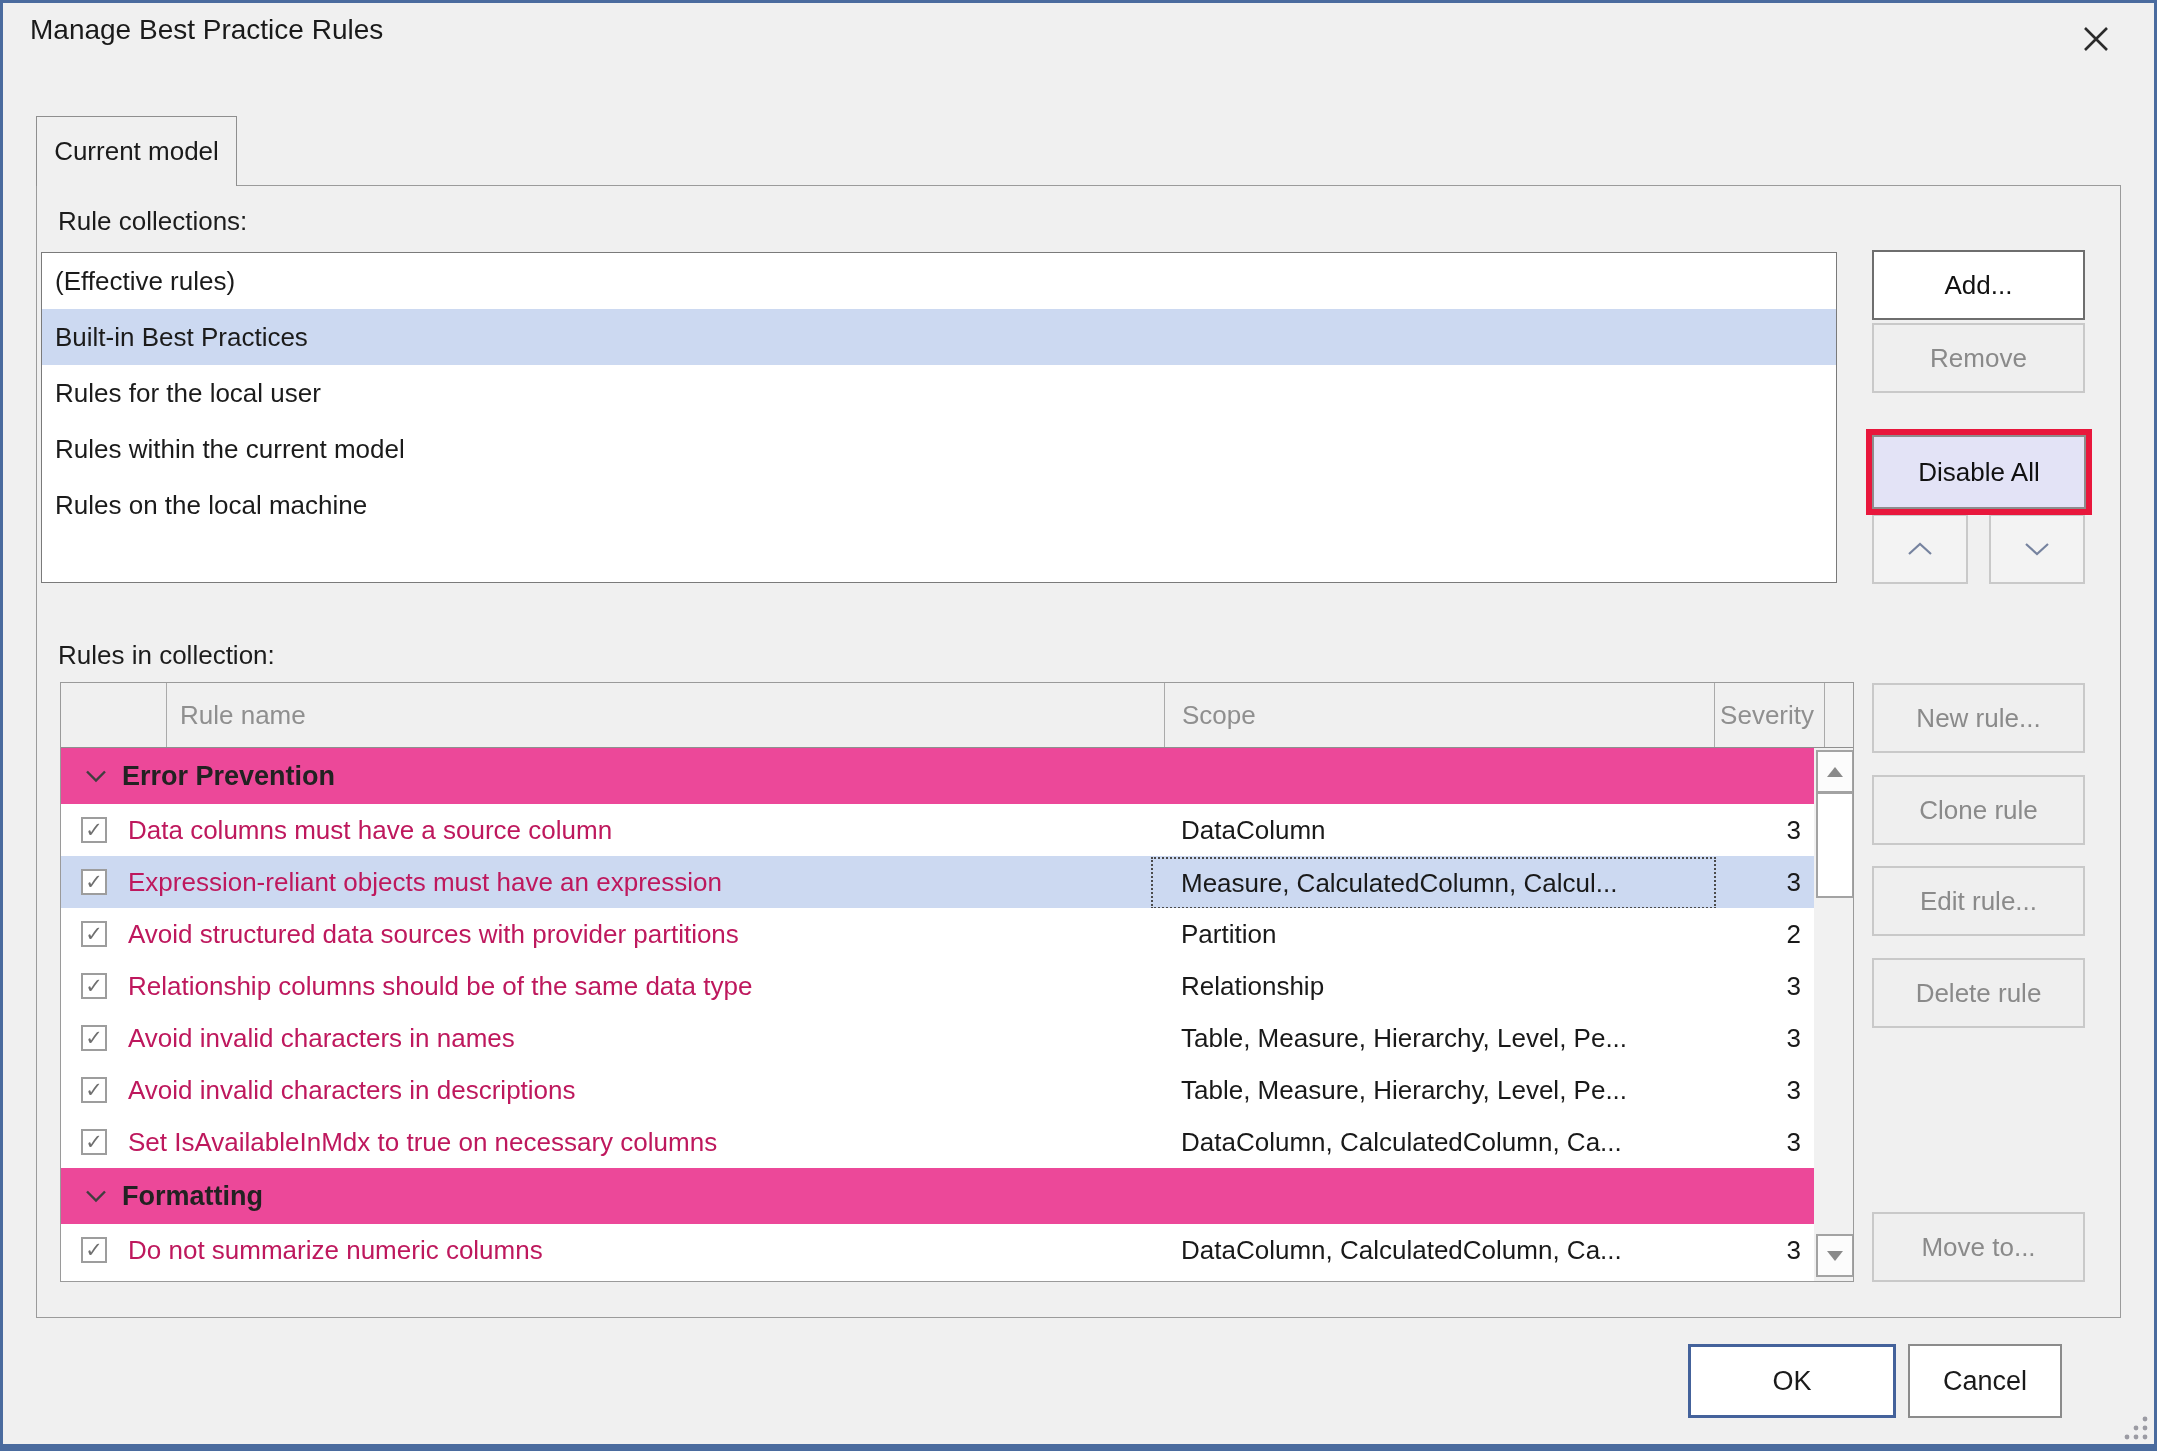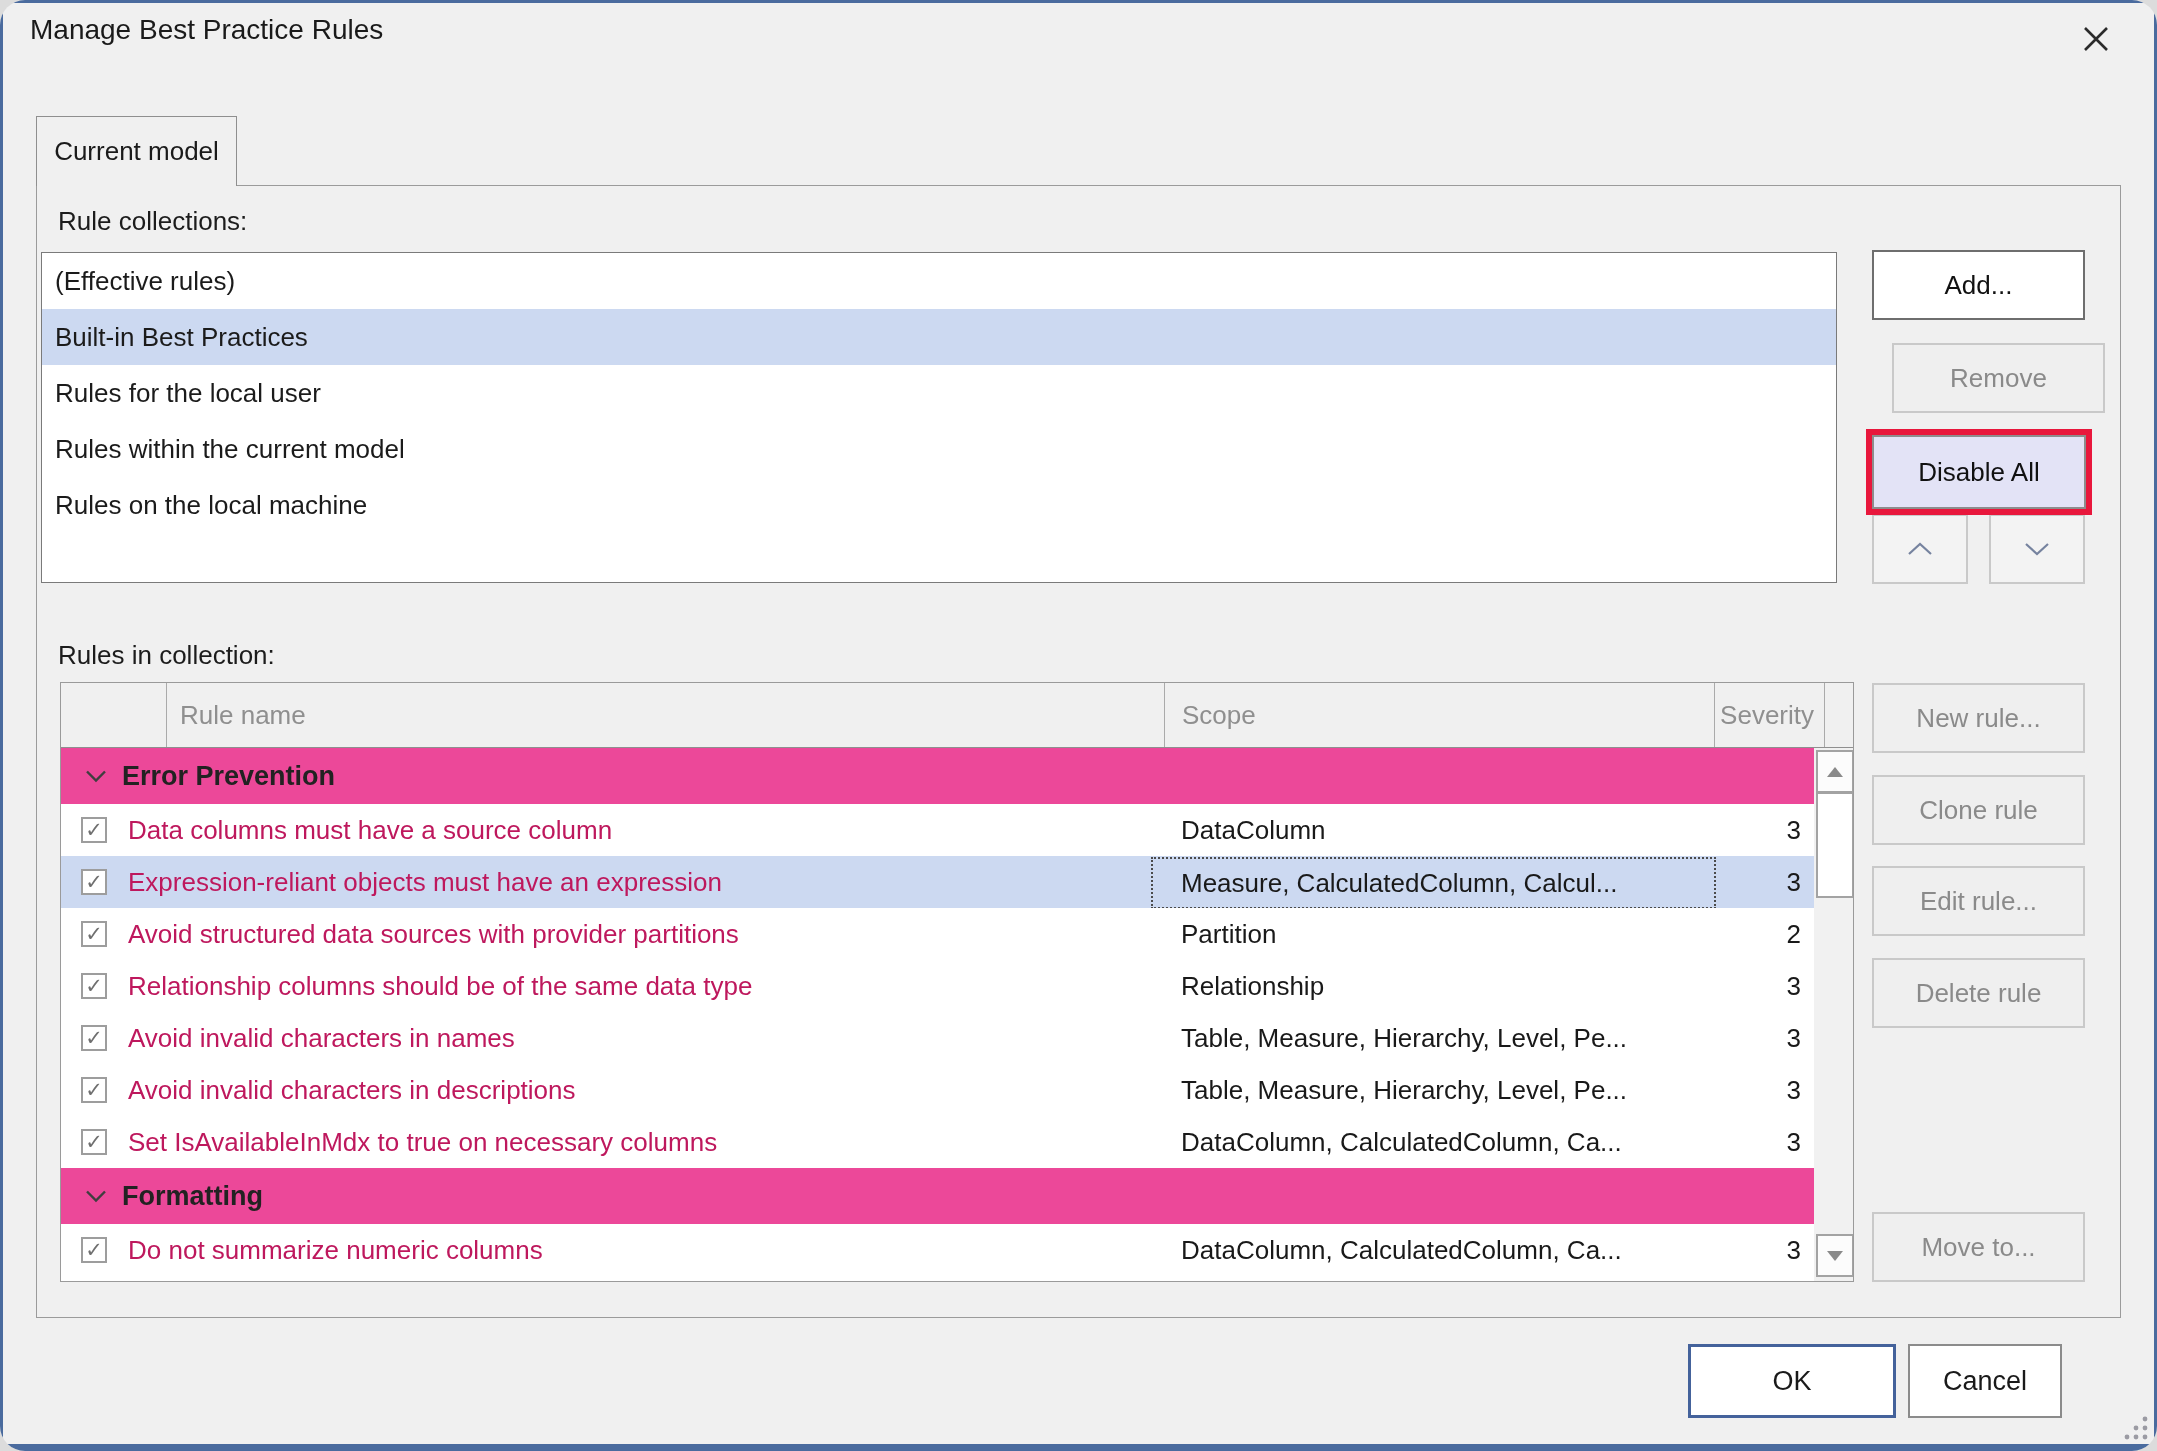--- a/index.html
+++ b/index.html
@@ -1,19 +1,19 @@
 <!DOCTYPE html>
 <html><head>
 <meta charset="utf-8">
 <style>
   html,body{margin:0;padding:0;background:#dcdcdc;}
   #screen{
     position:relative;width:2157px;height:1451px;
     font-family:"Liberation Sans","DejaVu Sans",sans-serif;
-    color:#1a1a1a;overflow:hidden;border-radius:25px;
+    color:#1a1a1a;overflow:hidden;
   }
   .dialog{
     position:absolute;inset:0;background:#f0f0f0;
     border:3px solid #4a6b9e;border-bottom-width:7px;box-sizing:border-box;
   }
   .abs{position:absolute;box-sizing:border-box;}
   .dlg-title{left:30px;top:14px;font-size:28px;color:#1a1a1a;white-space:nowrap;}
   .close-btn{left:2072px;top:16px;width:48px;height:46px;display:flex;align-items:center;justify-content:center;cursor:pointer;}
   
   .tab{left:36px;top:116px;width:201px;height:70px;background:#f0f0f0;
@@ -106,21 +106,21 @@
   </div>
       <div class="list-item">
     <span>Rules within the current model</span>
   </div>
       <div class="list-item">
     <span>Rules on the local machine</span>
   </div>
     </div>
 
   <div class="abs side-btn" style="top:250px;">Add...</div>
-  <div class="abs side-btn disabled" style="top:343px;margin-left:20px;">Remove</div>
+  <div class="abs side-btn disabled" style="top:323px;">Remove</div>
 
   <div class="abs red-annotation">
     <div class="disable-all-btn">Disable All</div>
   </div>
 
   <div class="abs arrow-btn" style="left:1872px;">
     <span style="display:flex;">
       <svg width="28" height="16" viewBox="0 0 28 16">
           <polyline points="3,13 14,3 25,13" fill="none" stroke="#76839f" stroke-width="2.2"></polyline>
         </svg>

